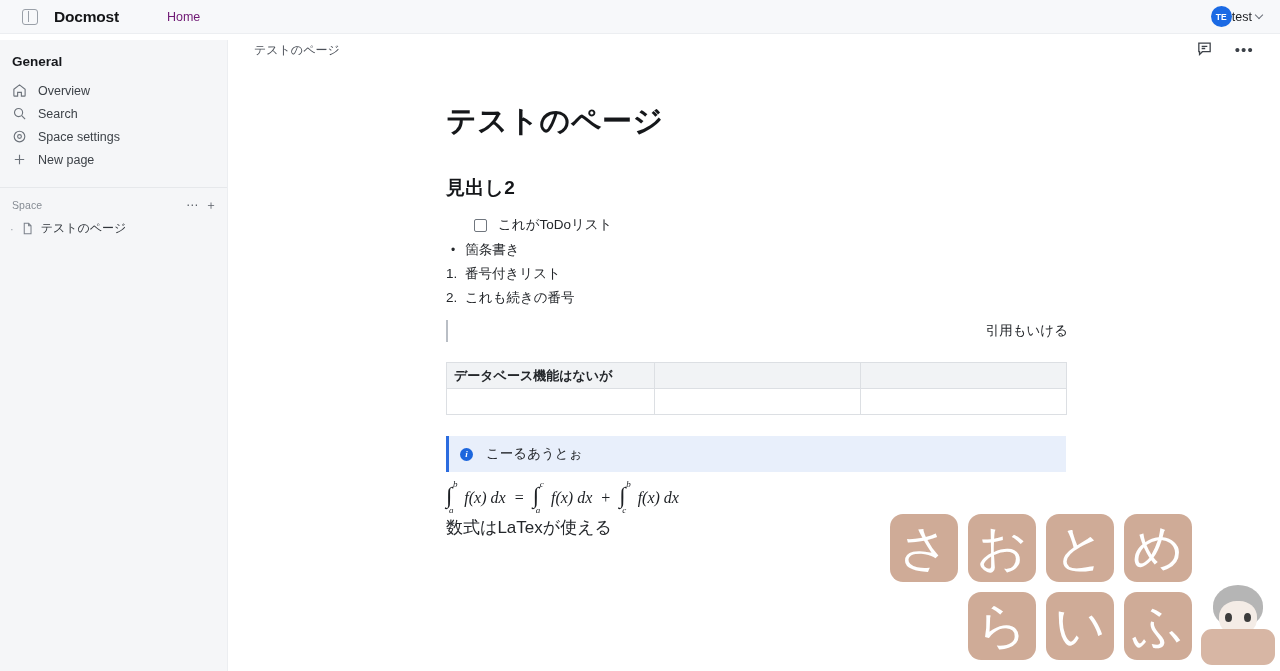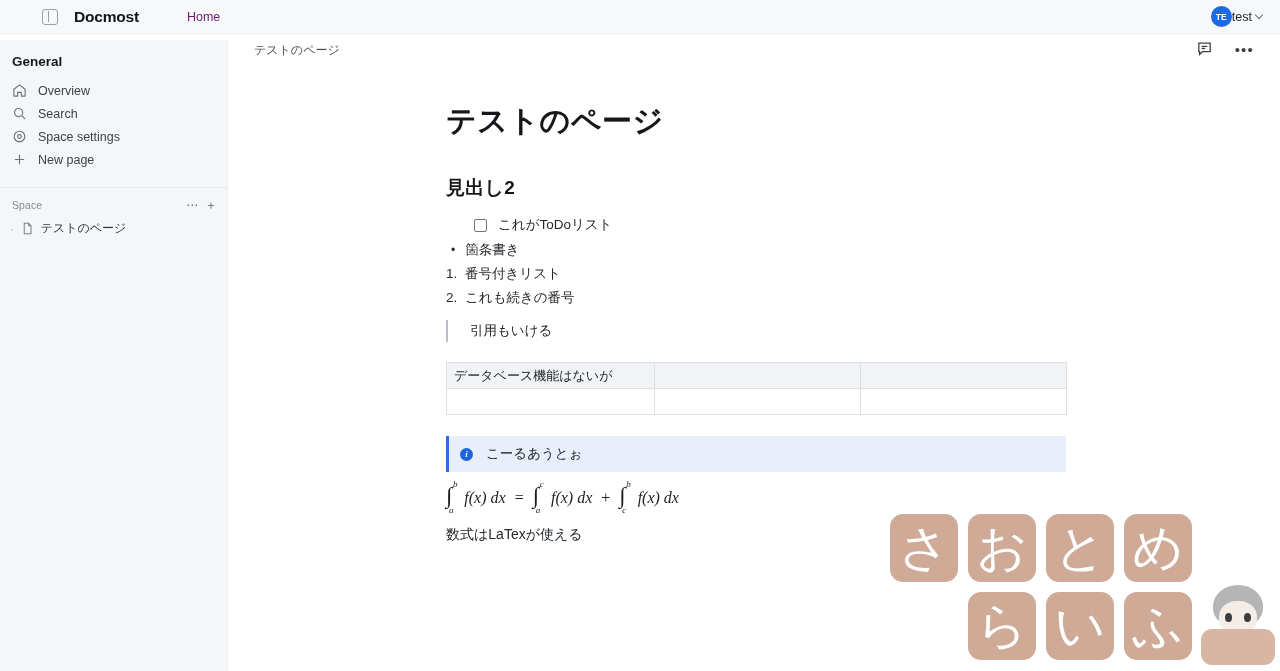--- a/index.html
+++ b/index.html
@@ -9,21 +9,21 @@
     background: #ffffff;
     overflow: hidden;
   }
 
   
   .topbar {
     position: absolute; top: 0; left: 0;
     width: 1280px; height: 34px;
     background: #f7f8fa;
     border-bottom: 1px solid #eceef1;
-    display: flex; align-items: center; padding-left: 20px;
+    display: flex; align-items: center;
   }
   .panel-toggle {
     width: 16px; height: 16px; margin-left: 22px;
     border: 1.4px solid #9aa0a8; border-radius: 3px;
     position: relative; flex: none;
   }
   .panel-toggle:after {
     content: ""; position: absolute; left: 4.5px; top: 1px;
     width: 1.4px; height: 11.2px; background: #9aa0a8;
   }
@@ -136,34 +136,34 @@
   .bullet-dot { font-size: 12px; color: #24272b; line-height: 1; }
   .num-row {
     display: flex; align-items: baseline; gap: 6px;
     margin-top: 6px; font-size: 13.5px; color: #24272b;
   }
   .num-mark { min-width: 13px; }
 
   .quote {
     margin-top: 13px; padding-left: 22px;
     border-left: 2.5px solid #b9bec5;
-    font-size: 13.5px; color: #24272b; line-height: 22px;
+    font-size: 13.5px; color: #24272b; line-height: 22px; text-align: right;
   }
 
   table.tbl {
     margin-top: 20px; border-collapse: collapse; width: 620px;
     table-layout: fixed;
   }
   table.tbl td {
     border: 1px solid #dcdfe3; height: 26px;
     padding: 3px 7px; font-size: 13px; color: #24272b;
     vertical-align: middle;
   }
   table.tbl tr.hdr td {
-    background: #f1f3f5; font-weight: normal;
+    background: #f1f3f5; font-weight: bold;
   }
   .col-a { width: 208px; } .col-b { width: 206px; } .col-c { width: 206px; }
 
   .callout {
     margin-top: 21px; width: 620px; height: 36px;
     background: #e8effb; border-left: 3px solid #2b6cdf;
     display: flex; align-items: center; gap: 13px; padding-left: 11px;
   }
   .info-icon {
     width: 13px; height: 13px; border-radius: 50%;
@@ -183,21 +183,21 @@
   .int .sym { font-size: 23px; line-height: 16px; }
   .int .up {
     position: absolute; top: -9px; left: 7px; font-size: 9px; font-style: italic;
   }
   .int .lo {
     position: absolute; bottom: -8px; left: 3px; font-size: 9px; font-style: italic;
   }
   .fx { font-style: italic; }
   .op { margin: 0 7px; }
 
-  .latex-note { margin-top: 19px; font-size: 14px; color: #24272b; }
+  .latex-note { margin-top: 9px; font-size: 17px; color: #24272b; }
 
   
   .tiles { position: absolute; }
   .tile {
     position: absolute; width: 68px; height: 68px;
     border-radius: 13px; background: #cfab97;
     color: #ffffff; font-size: 50px;
     display: flex; align-items: center; justify-content: center;
     font-family: "DejaVu Sans", sans-serif; line-height: 1;
     filter: blur(0.35px);

